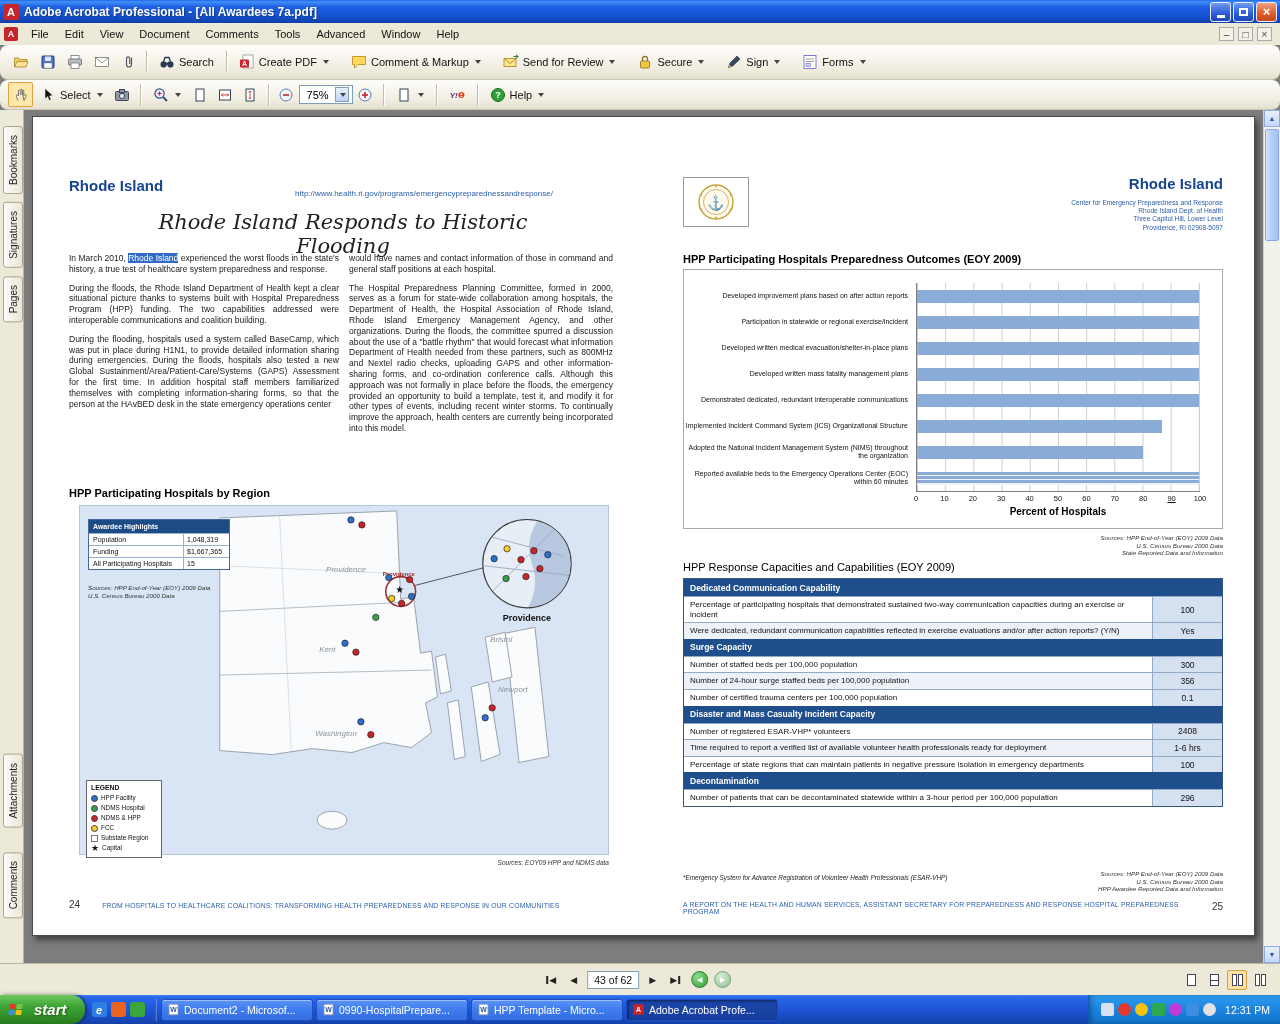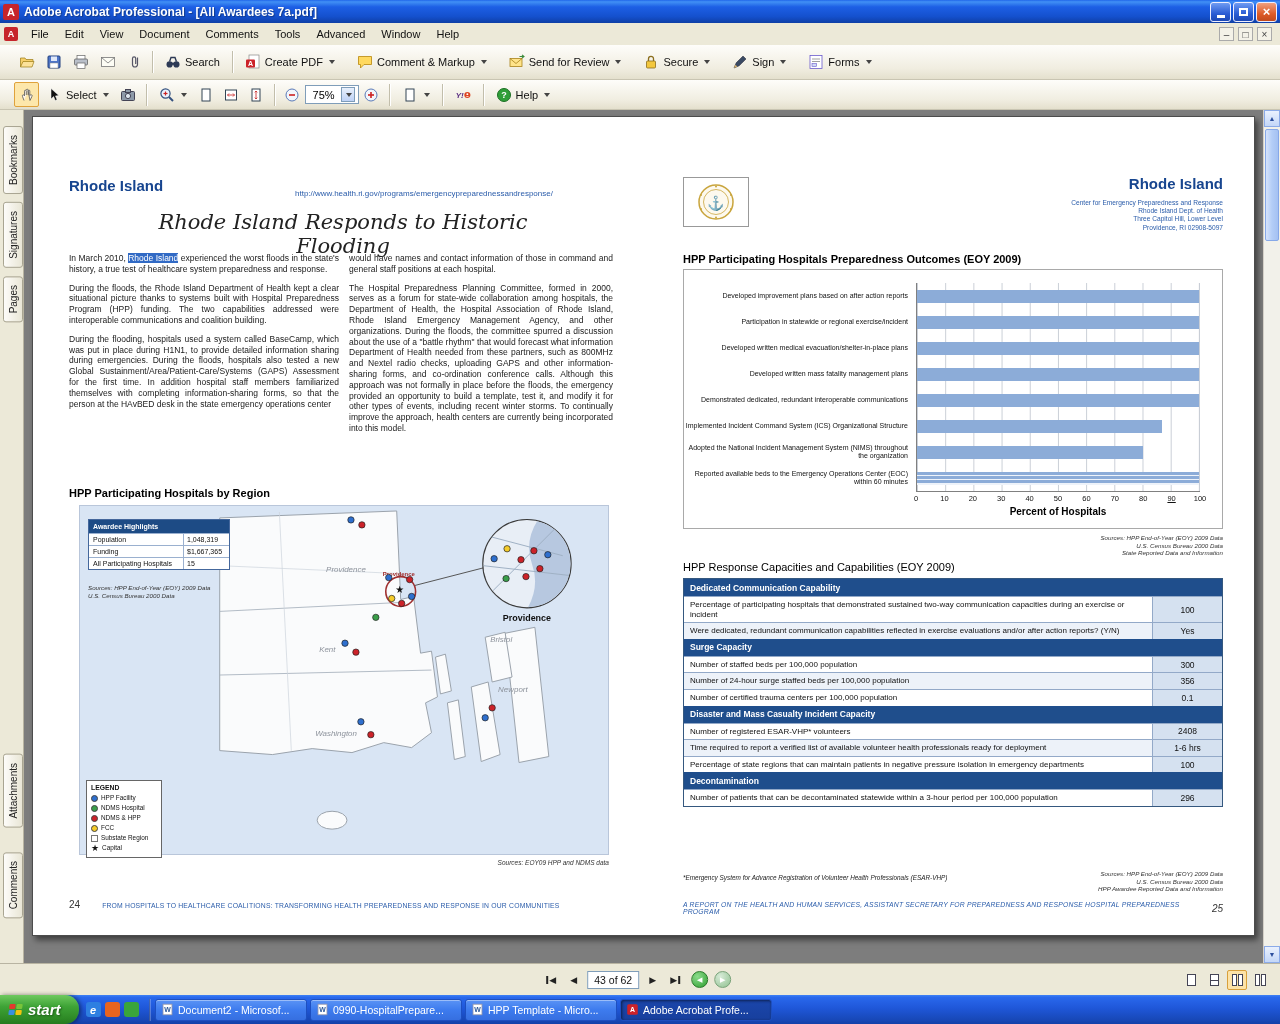--- a/index.html
+++ b/index.html
@@ -21,21 +21,21 @@
 
   
   .menubar{position:absolute;top:23px;left:0;right:0;height:22px;background:#ece9d8;display:flex;align-items:center;padding:0 2px;font-size:11px;color:#111;}
   .doc-icon{width:14px;height:14px;background:#c6252b;color:#fff;font-size:9px;font-weight:bold;text-align:center;line-height:14px;border-radius:2px;margin:0 5px 0 2px;}
   .menu-items{display:flex;}
   .menu-item{padding:4px 8px;}
   .mdi-controls{margin-left:auto;display:flex;gap:4px;padding-right:6px;color:#444;}
   .mdi-controls span{width:15px;height:14px;font-size:10px;text-align:center;line-height:13px;border:1px solid #aaa;background:#f4f2e8;}
 
   
-  .toolbar{position:absolute;left:0;right:0;background:linear-gradient(180deg,#fefdfa,#f0ede0 70%,#e4e0cd);border-bottom:1px solid #c9c5b2;display:flex;align-items:center;padding:0 14px;}
+  .toolbar{position:absolute;left:0;right:0;background:linear-gradient(180deg,#fefdfa,#f0ede0 70%,#e4e0cd);border-bottom:1px solid #c9c5b2;display:flex;align-items:center;padding:0 8px;border-radius:8px;}
   .tb1{top:45px;height:35px;}
   .tb2{top:80px;height:30px;}
   .tb-group{display:flex;align-items:center;gap:2px;}
   .tb-btn-icon{width:25px;height:25px;display:flex;align-items:center;justify-content:center;border:1px solid transparent;border-radius:2px;}
   .svgicon{display:inline-flex;}
   .svgicon svg{width:16px;height:16px;display:block;}
   .tb-sep{width:1px;height:22px;background:#c2beab;box-shadow:1px 0 0 #fff;margin:0 5px;flex:none;}
   .tb-labeled{display:flex;align-items:center;gap:4px;height:26px;padding:0 6px;font-size:11px;color:#111;border:1px solid transparent;border-radius:2px;}
   .dd-arrow{width:0;height:0;border-left:3px solid transparent;border-right:3px solid transparent;border-top:4px solid #444;margin-left:2px;}
   .tool-active{background:#fde7ab;border:1px solid #dfa23c;border-radius:2px;}
@@ -112,42 +112,42 @@
   .chart-sources{position:absolute;left:650px;top:417px;width:540px;text-align:right;font-size:6.2px;line-height:7.5px;font-style:italic;color:#333;}
   .table-title{position:absolute;left:650px;top:444px;font-size:11px;font-weight:normal;color:#000;}
   .cap-table{position:absolute;left:650px;top:461px;width:540px;border:1px solid #35587f;}
   .sec-header{background:#1f4e8c;color:#fff;font-weight:bold;font-size:8.5px;padding:3.5px 6px;}
   .cap-row{display:flex;border-top:1px solid #93a9c8;}
   .cap-label{flex:1;padding:3px 6px;font-size:8px;line-height:9.6px;background:#fff;color:#111;}
   .cap-row.alt .cap-label{background:#edf2f9;}
   .cap-value{width:70px;flex:none;background:#d5e1f0;border-left:1px solid #93a9c8;display:flex;align-items:center;justify-content:center;font-size:8.5px;color:#111;}
   .footnote{position:absolute;left:650px;top:757px;width:320px;font-size:6.4px;font-style:italic;color:#222;}
   .table-sources{position:absolute;left:950px;top:753px;width:240px;text-align:right;font-size:6.2px;line-height:7.5px;font-style:italic;color:#333;}
-  .rp-footer{position:absolute;left:650px;top:784px;width:540px;display:flex;justify-content:flex-end;align-items:center;gap:20px;font-style:italic;}
+  .rp-footer{position:absolute;left:650px;top:784px;width:540px;display:flex;justify-content:flex-end;align-items:flex-start;gap:20px;}
 
   
   .acro-status{position:absolute;left:0;right:0;top:963px;height:32px;background:#ece9d8;border-top:1px solid #b8b4a2;}
   .sb-nav{position:absolute;left:50%;transform:translateX(-52%);top:6px;display:flex;align-items:center;gap:4px;}
   .sb-btn{width:19px;height:19px;display:flex;align-items:center;justify-content:center;font-size:9px;color:#222;}
   .sb-btn .vbar{width:2px;height:8px;background:#222;margin:0 1px;}
   .page-field{background:#fff;border:1px solid #7f9db9;height:18px;display:flex;align-items:center;justify-content:center;padding:0 6px;font-size:10.5px;min-width:52px;color:#111;}
   .round-btn{width:17px;height:17px;border-radius:50%;color:#fff;font-size:7px;display:flex;align-items:center;justify-content:center;border:1px solid #2c7a2c;margin-left:2px;}
   .round-btn.back{background:radial-gradient(circle at 35% 30%,#8cdc8c,#2f9e2f);}
   .round-btn.fwd{background:radial-gradient(circle at 35% 30%,#d8ecd8,#90c090);border-color:#7aa37a;}
   .sb-views{position:absolute;right:10px;top:6px;display:flex;gap:3px;}
   .vm{width:20px;height:20px;display:flex;align-items:center;justify-content:center;gap:1px;border:1px solid transparent;border-radius:2px;}
   .vm .pg{width:9px;height:12px;background:#fff;border:1px solid #445;}
   .vm .pg.half{width:5px;}
   .vm .pg.lined{background:linear-gradient(#fff 45%,#445 45%,#445 55%,#fff 55%);}
   .vm.active{background:#fde3a7;border-color:#d8a03c;}
 
   
   .taskbar{position:absolute;left:0;right:0;top:995px;height:29px;display:flex;align-items:center;
     background:linear-gradient(180deg,#3f82f5 0%,#2968ec 8%,#1f57d9 45%,#1747b5 88%,#1240a8 100%);}
-  .start-btn{height:29px;padding:0 18px 0 9px;border-radius:0 14px 14px 0;display:flex;align-items:center;gap:6px;flex:none;
+  .start-btn{height:29px;padding:0 18px 0 9px;border-radius:0 14px 14px 0;display:flex;align-items:center;gap:12px;flex:none;
     background:linear-gradient(180deg,#6ec95f 0%,#3ea336 40%,#2e8a26 80%,#257a1f 100%);
     color:#fff;font-weight:bold;font-style:italic;font-size:15px;text-shadow:1px 1px 2px #1d5a18;box-shadow:2px 0 4px rgba(0,0,0,.45);}
   .win-flag{display:grid;grid-template-columns:6px 6px;grid-gap:1px;transform:skewX(-8deg);}
   .win-flag i{width:6px;height:5px;border-radius:1px;display:block;}
   .quick-launch{display:flex;align-items:center;gap:4px;padding:0 7px;}
   .ql-icon{width:15px;height:15px;border-radius:3px;font-size:11px;font-weight:bold;color:#fff;display:flex;align-items:center;justify-content:center;font-style:italic;}
   .tb-divider{width:2px;height:22px;background:rgba(255,255,255,.25);border-left:1px solid rgba(0,0,0,.25);margin:0 3px;flex:none;}
   .taskbar-buttons{display:flex;align-items:center;}
   .task-btn{width:152px;height:22px;margin:0 1.5px;border-radius:3px;display:flex;align-items:center;gap:4px;padding:0 5px;
     background:linear-gradient(180deg,#5a93f5,#3d7bee 50%,#366fe0);border:1px solid #1d4fc0;color:#fff;font-size:10.5px;
@@ -829,15 +829,27 @@
         <div class="task-btn active">
           <span class="svgicon">
             <svg viewBox="0 0 16 16">
               <rect x="1.5" y="1.5" width="13" height="13" rx="2" fill="#cc2229"></rect>
               <text x="8" y="11.5" font-size="8.5" font-weight="bold" fill="#fff" text-anchor="middle" font-family="sans-serif">A</text>
             </svg>
           </span>
           <span class="task-label">Adobe Acrobat Profe...</span>
         </div>
       </div>
+    <div class="sys-tray">
+      <span style="display:flex;gap:4px;">
+          <span class="tray-icon" style="background: rgb(216, 223, 240);"></span>
+          <span class="tray-icon" style="background: rgb(226, 59, 46); border-radius: 50%;"></span>
+          <span class="tray-icon" style="background: rgb(242, 196, 15); border-radius: 50%;"></span>
+          <span class="tray-icon" style="background: rgb(46, 168, 79);"></span>
+          <span class="tray-icon" style="background: rgb(194, 59, 216); border-radius: 50%;"></span>
+          <span class="tray-icon" style="background: rgb(58, 143, 225);"></span>
+          <span class="tray-icon" style="background: rgb(226, 226, 226); border-radius: 50%;"></span>
+        </span>
+      <span class="tray-clock">12:31 PM</span>
+    </div>
   </div>
 
 </div>
 
 </body></html>

